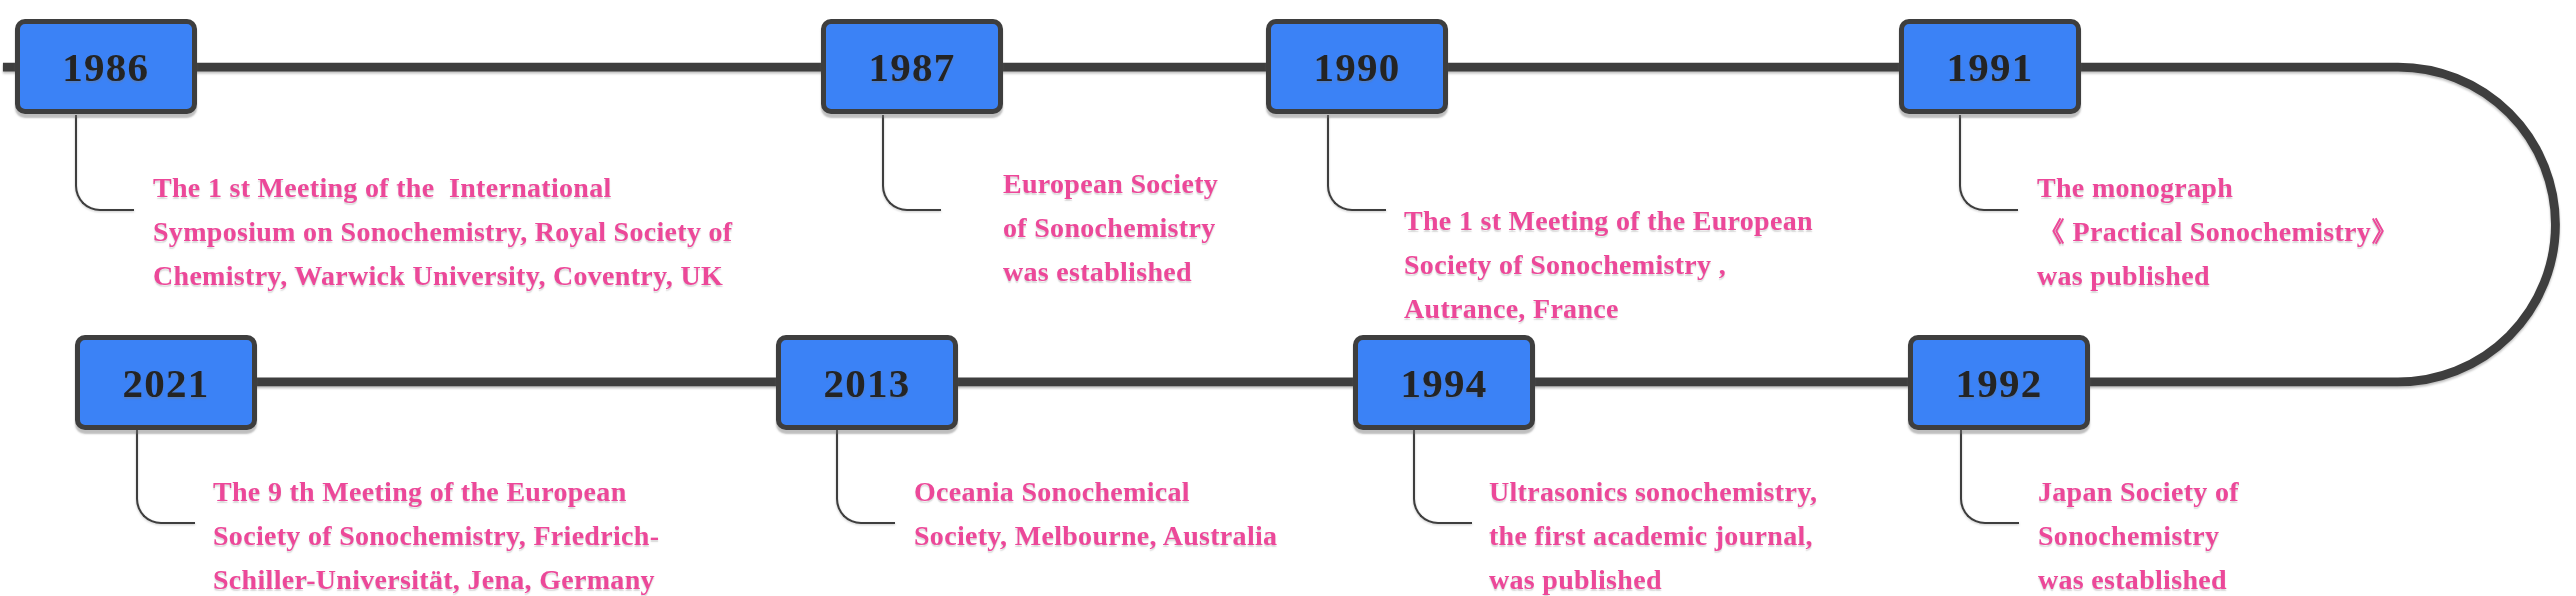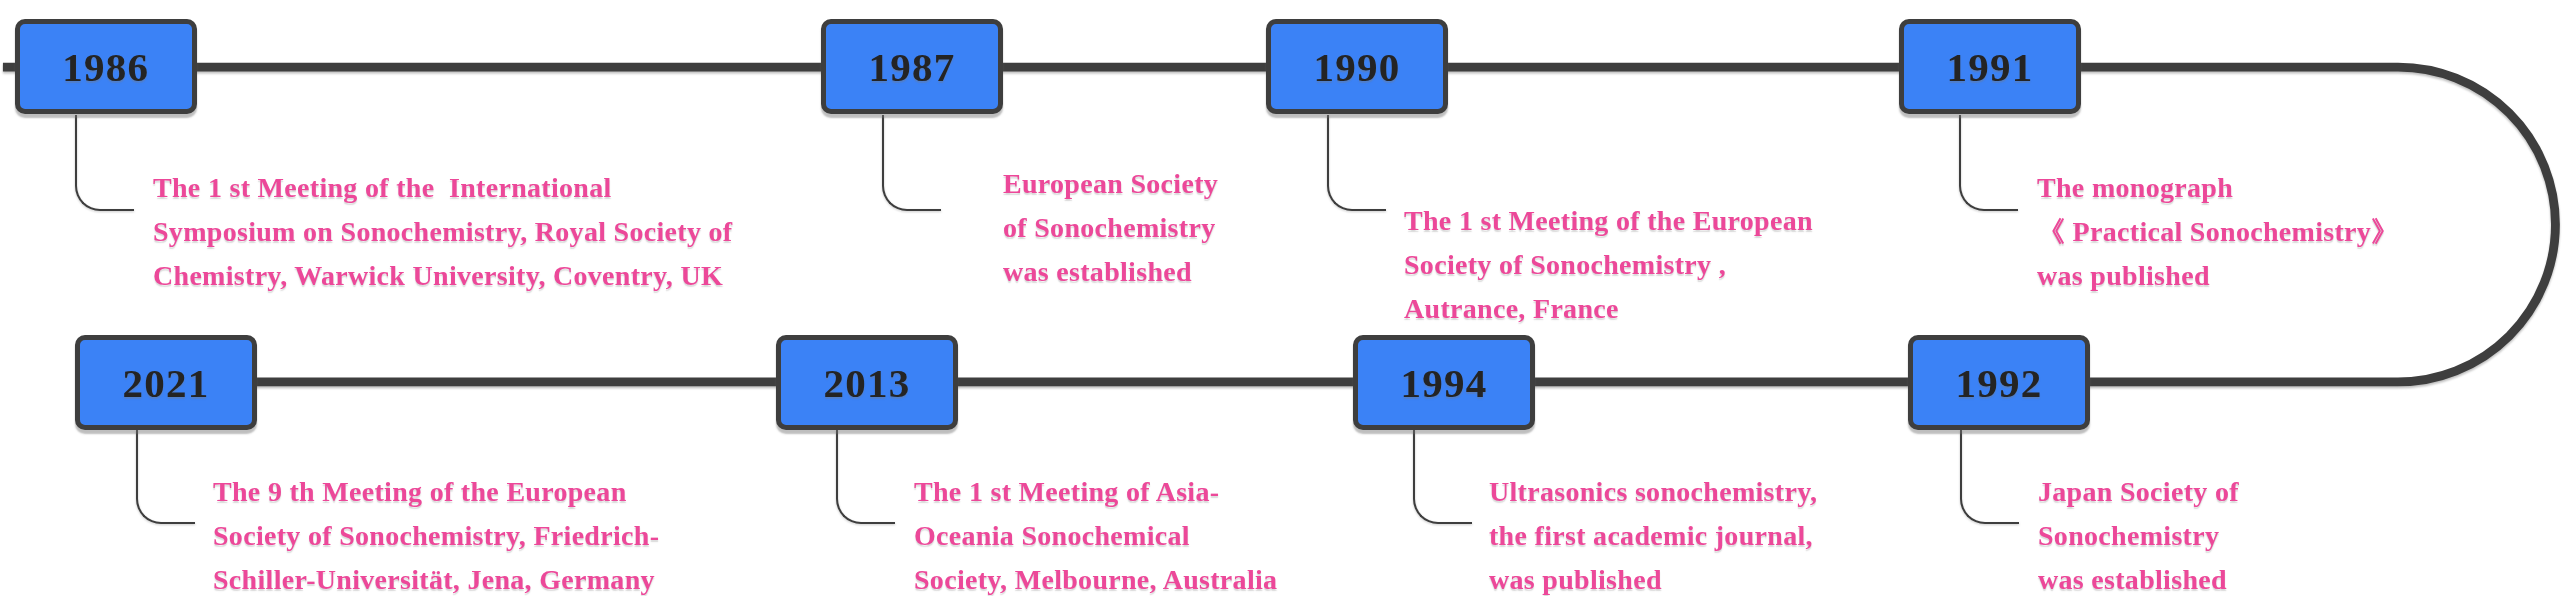--- a/index.html
+++ b/index.html
@@ -130,21 +130,20 @@
       <div class="desc-line">Schiller-Universität, Jena, Germany</div>
     </div>
   </div>
 
   <div>
     <div class="year-box" style="left:776px; top:335px;">
       <span class="year-label">2013</span>
     </div>
     <div class="connector conn-bottom" style="left:836px; top:430px;"></div>
     <div class="desc" style="left:914px; top:470px;">
-      <div class="desc-line">The 1 st Meeting of Asia-</div>
       <div class="desc-line">Oceania Sonochemical</div>
       <div class="desc-line">Society, Melbourne, Australia</div>
     </div>
   </div>
 
   <div>
     <div class="year-box" style="left:1353px; top:335px;">
       <span class="year-label">1994</span>
     </div>
     <div class="connector conn-bottom" style="left:1413px; top:430px;"></div>

